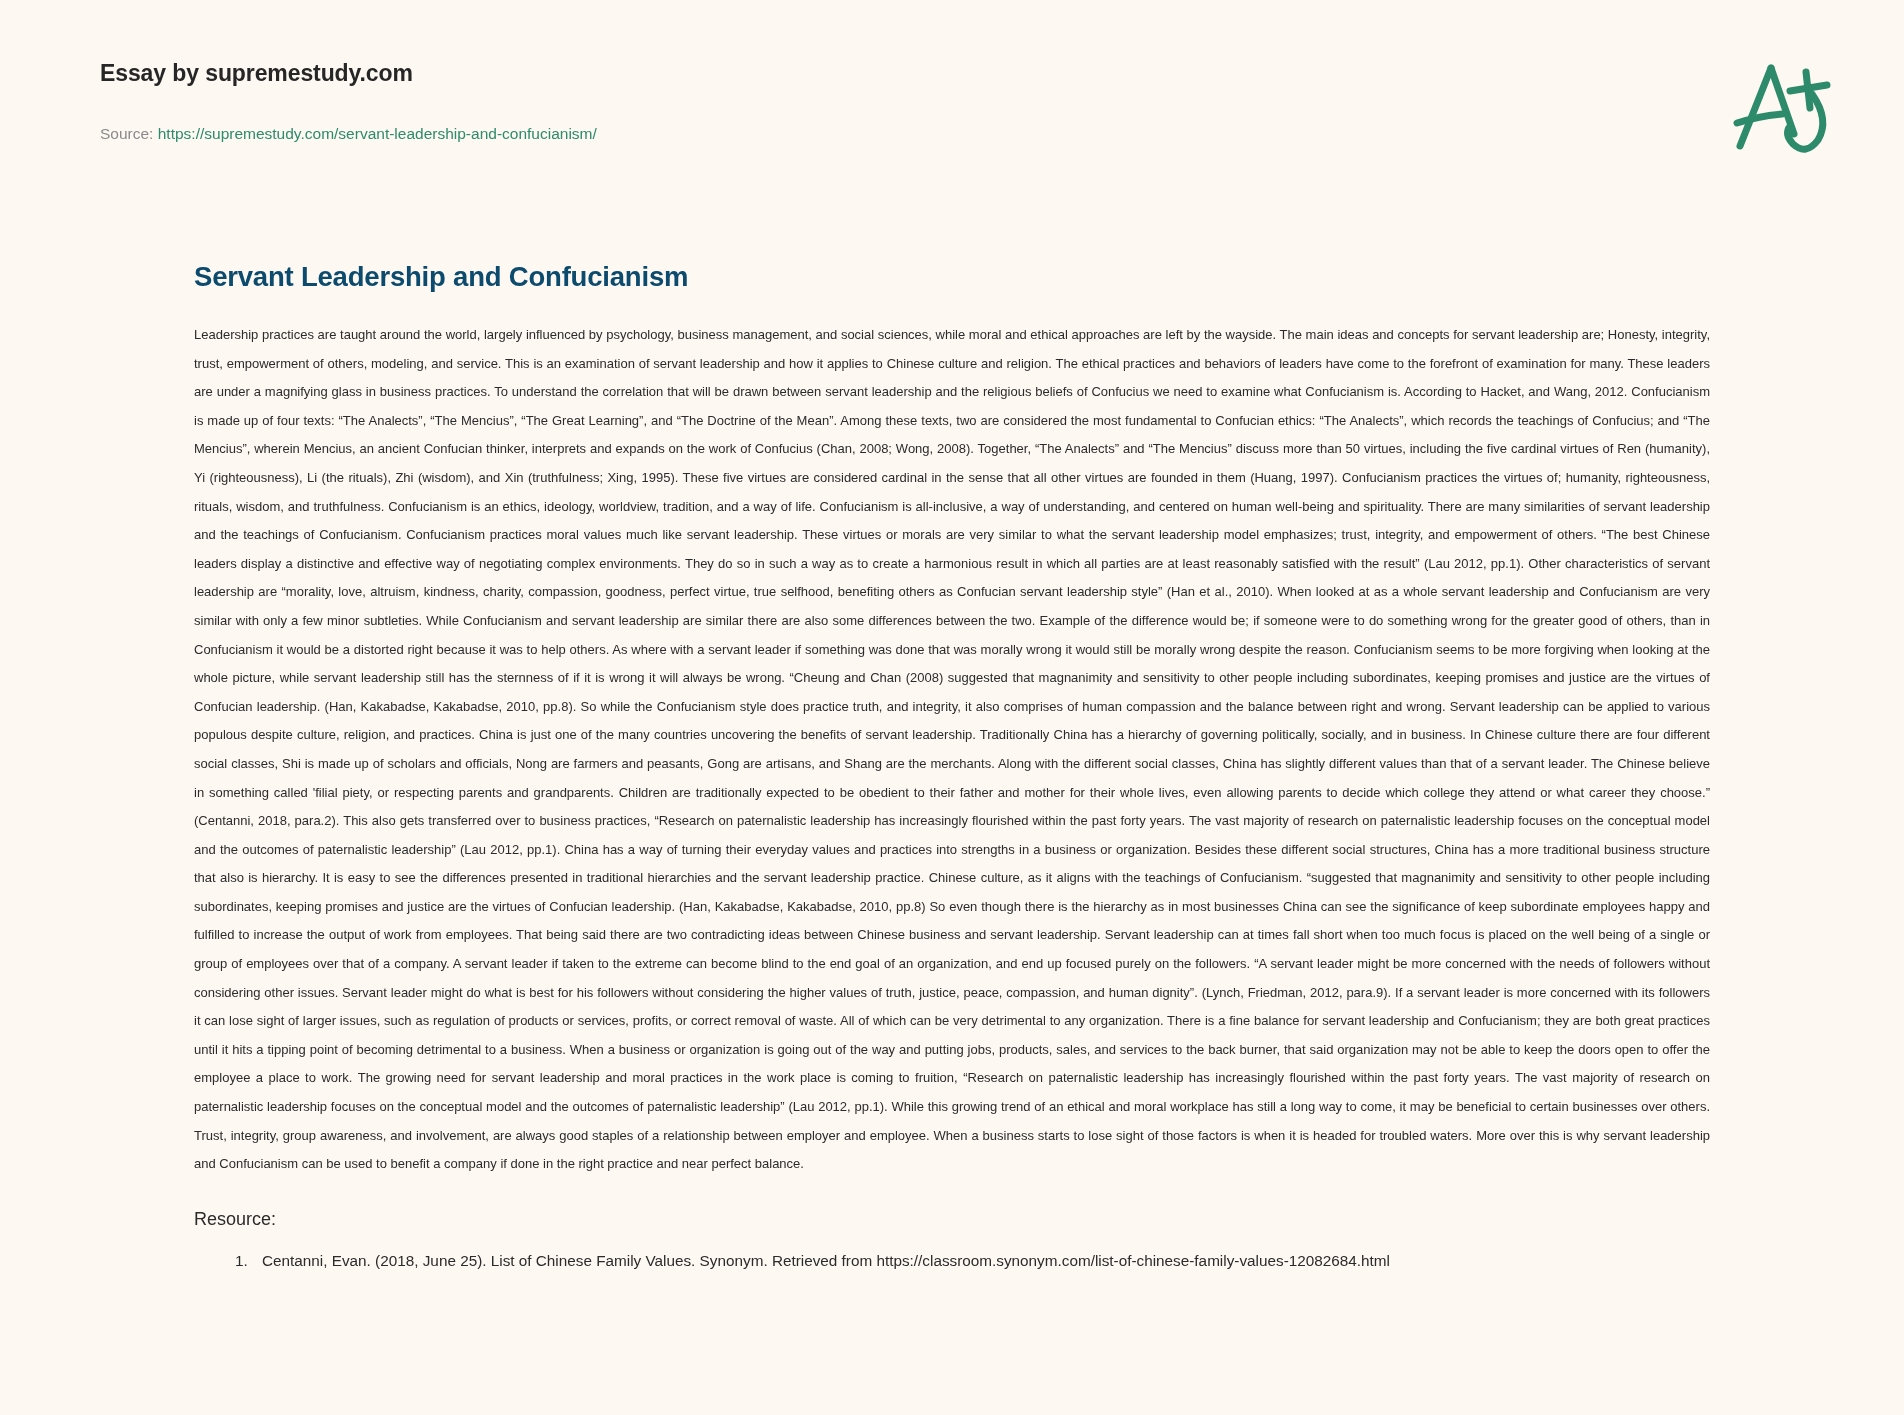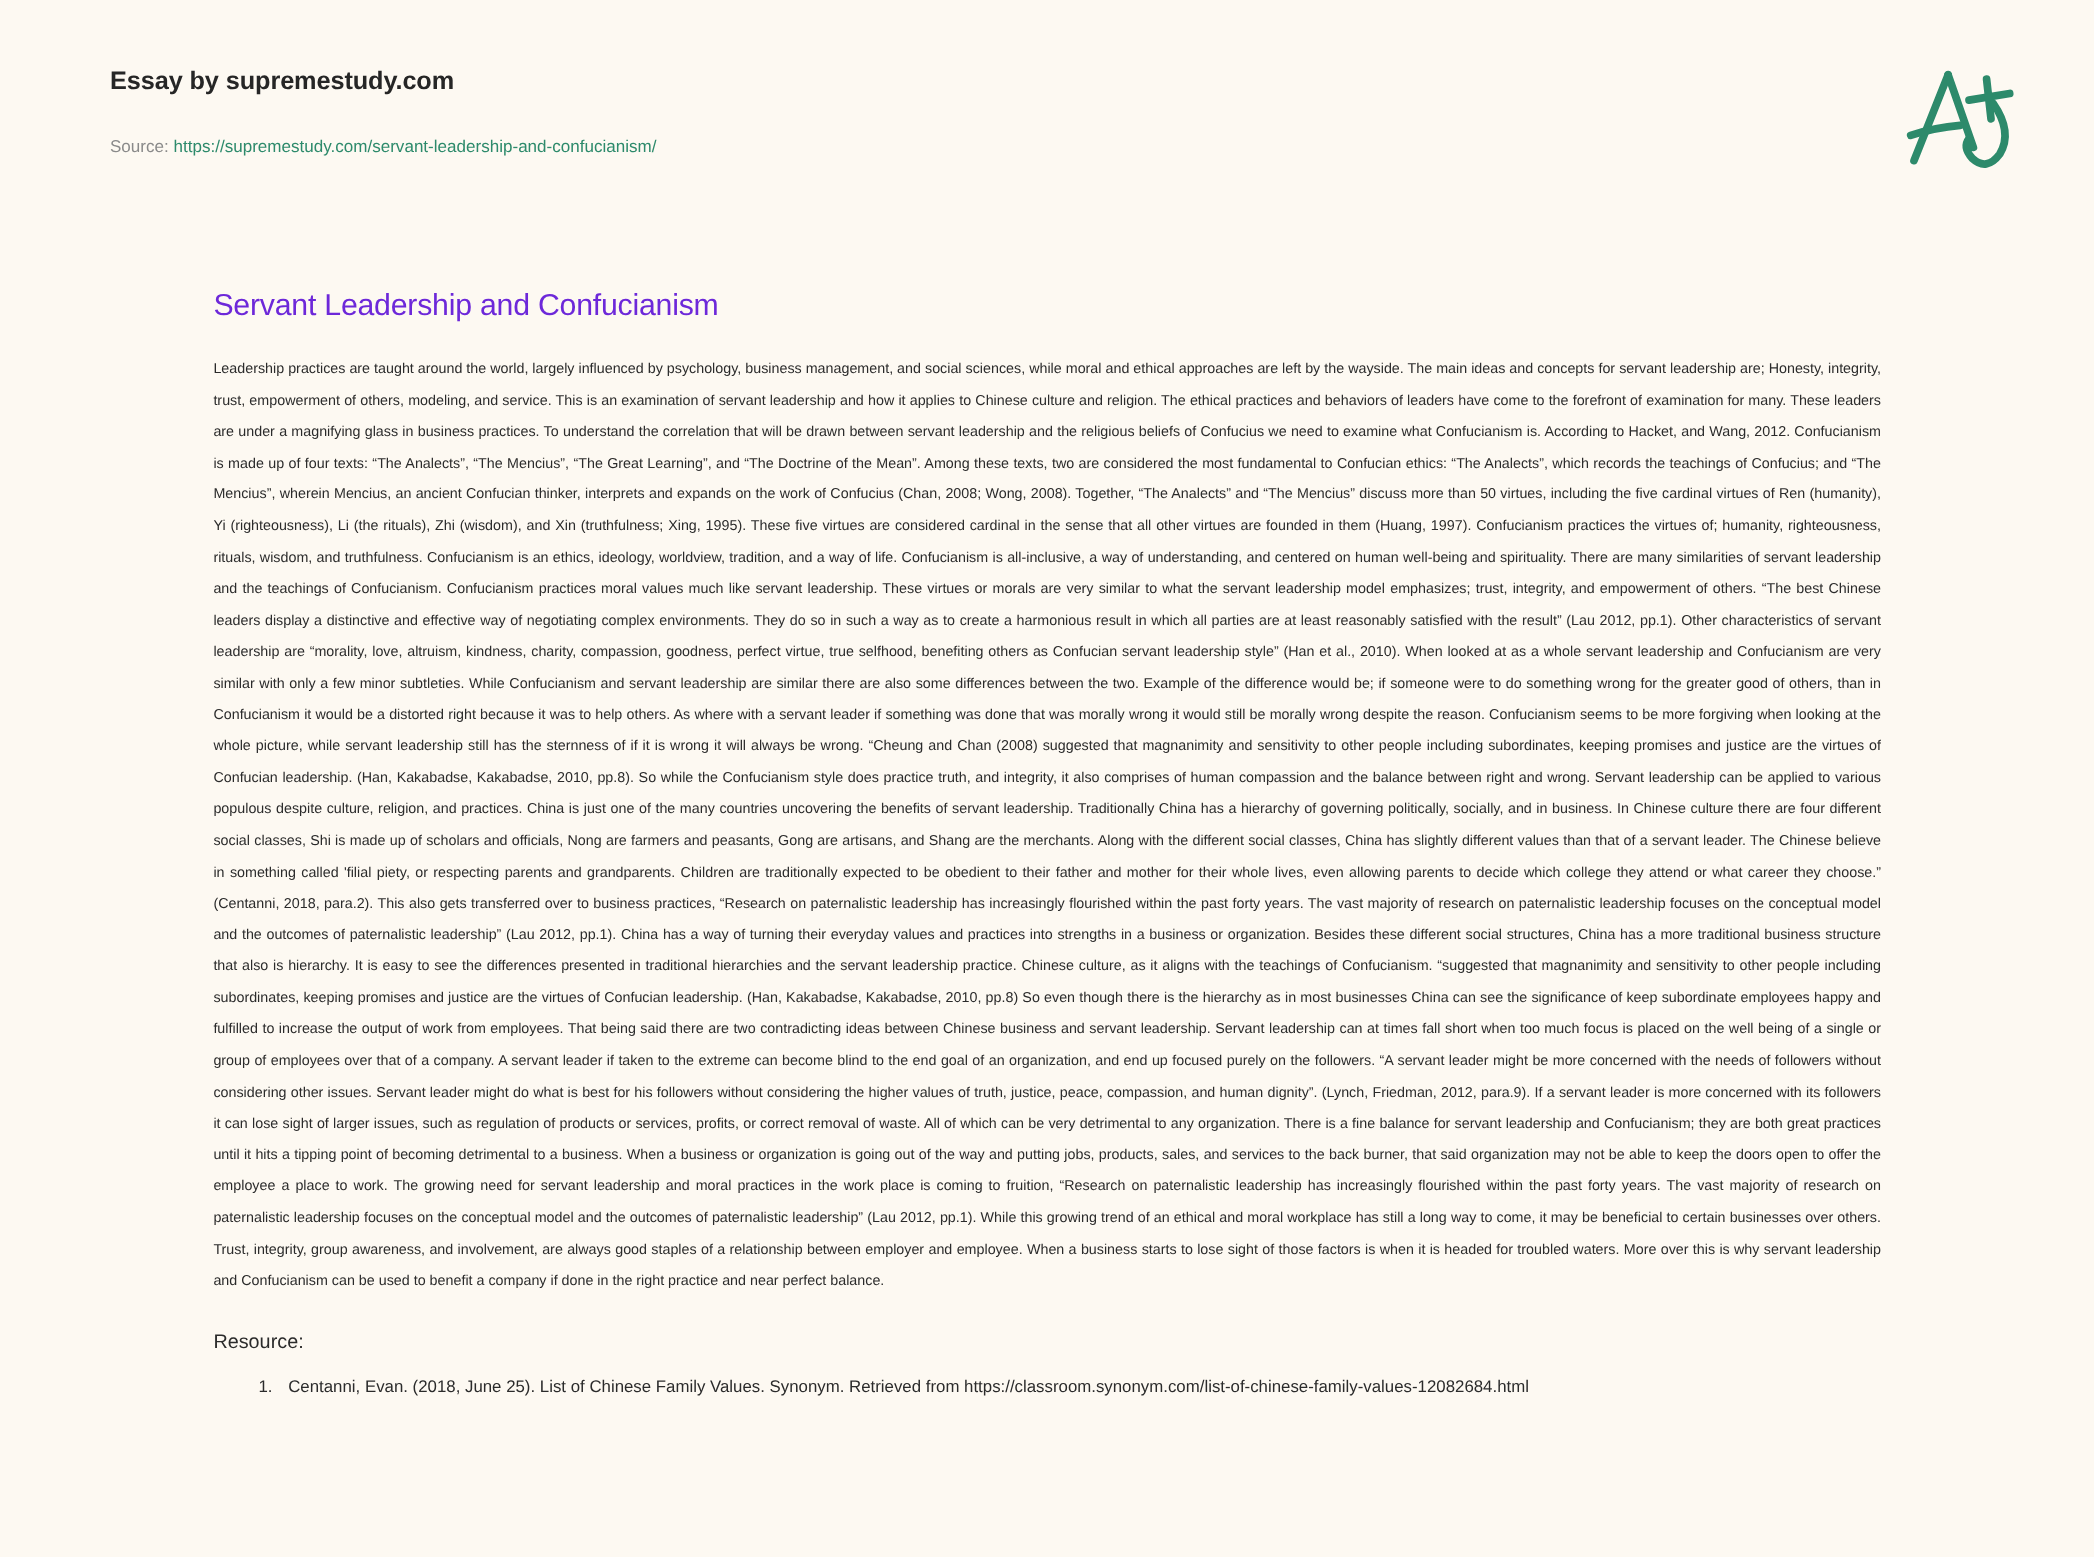--- a/index.html
+++ b/index.html
@@ -74,22 +74,22 @@
   .doc-inner {
     margin: 0 auto;
     width: 1710px;
     padding-left: 97px;
     padding-right: 97px;
     box-sizing: border-box;
   }
   h1.doc-title {
     margin: 75px 0 0 0;
     font-size: 27.5px;
-    font-weight: normal;
-    color: #6d28d9;
+    font-weight: bold;
+    color: #0c4a6e;
     letter-spacing: -0.2px;
     line-height: 1.2;
   }
   p.body-text {
     margin: 28px 0 0 0;
     font-size: 13px;
     line-height: 28.6px;
     color: #2b2b2b;
     text-align: justify;
     text-justify: inter-word;

